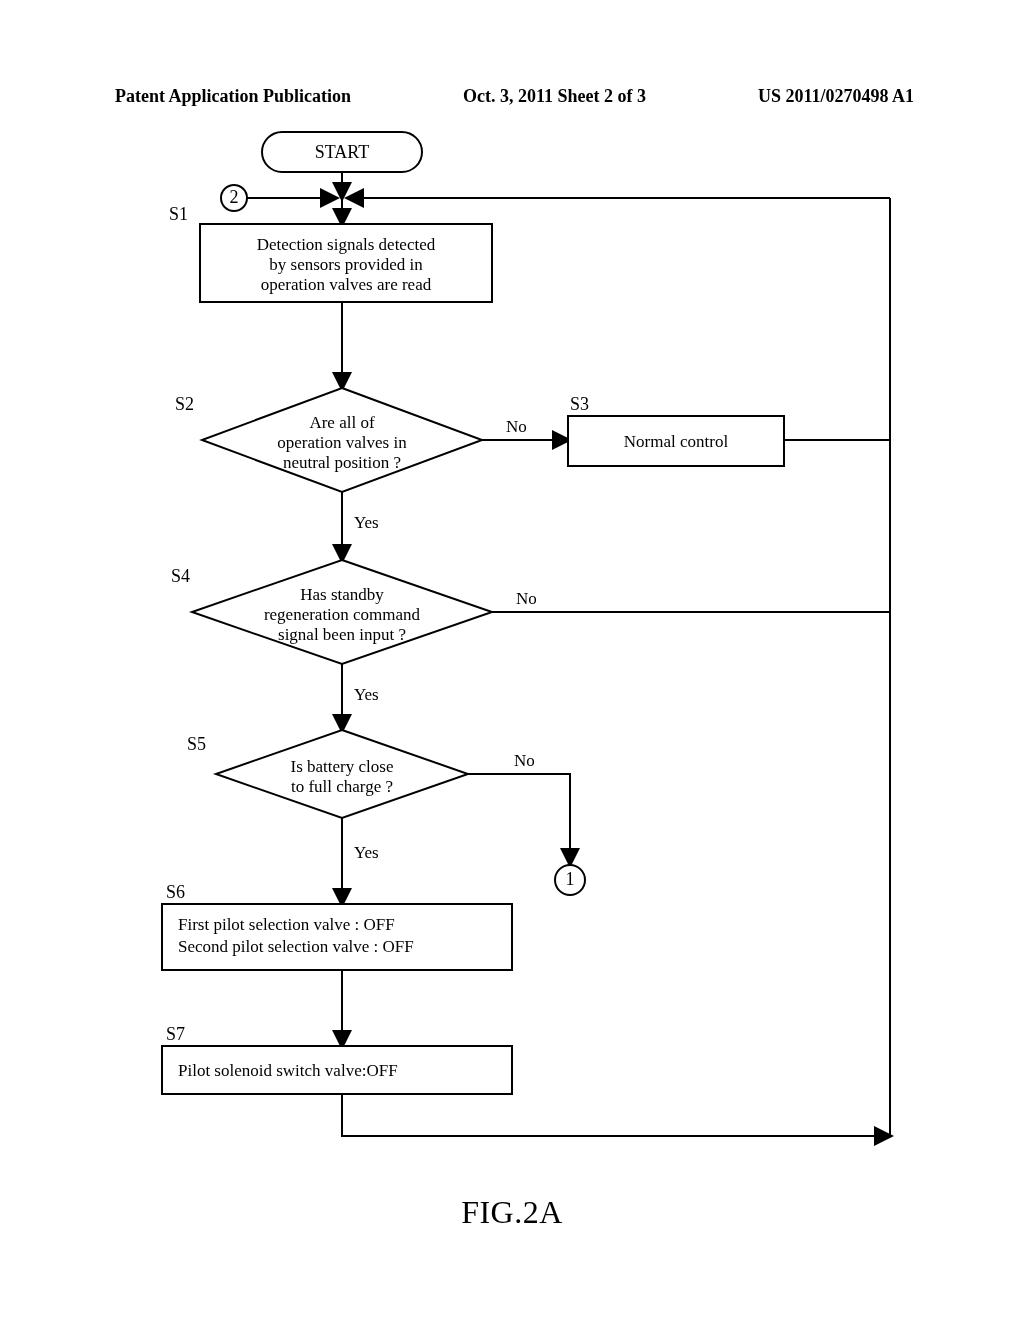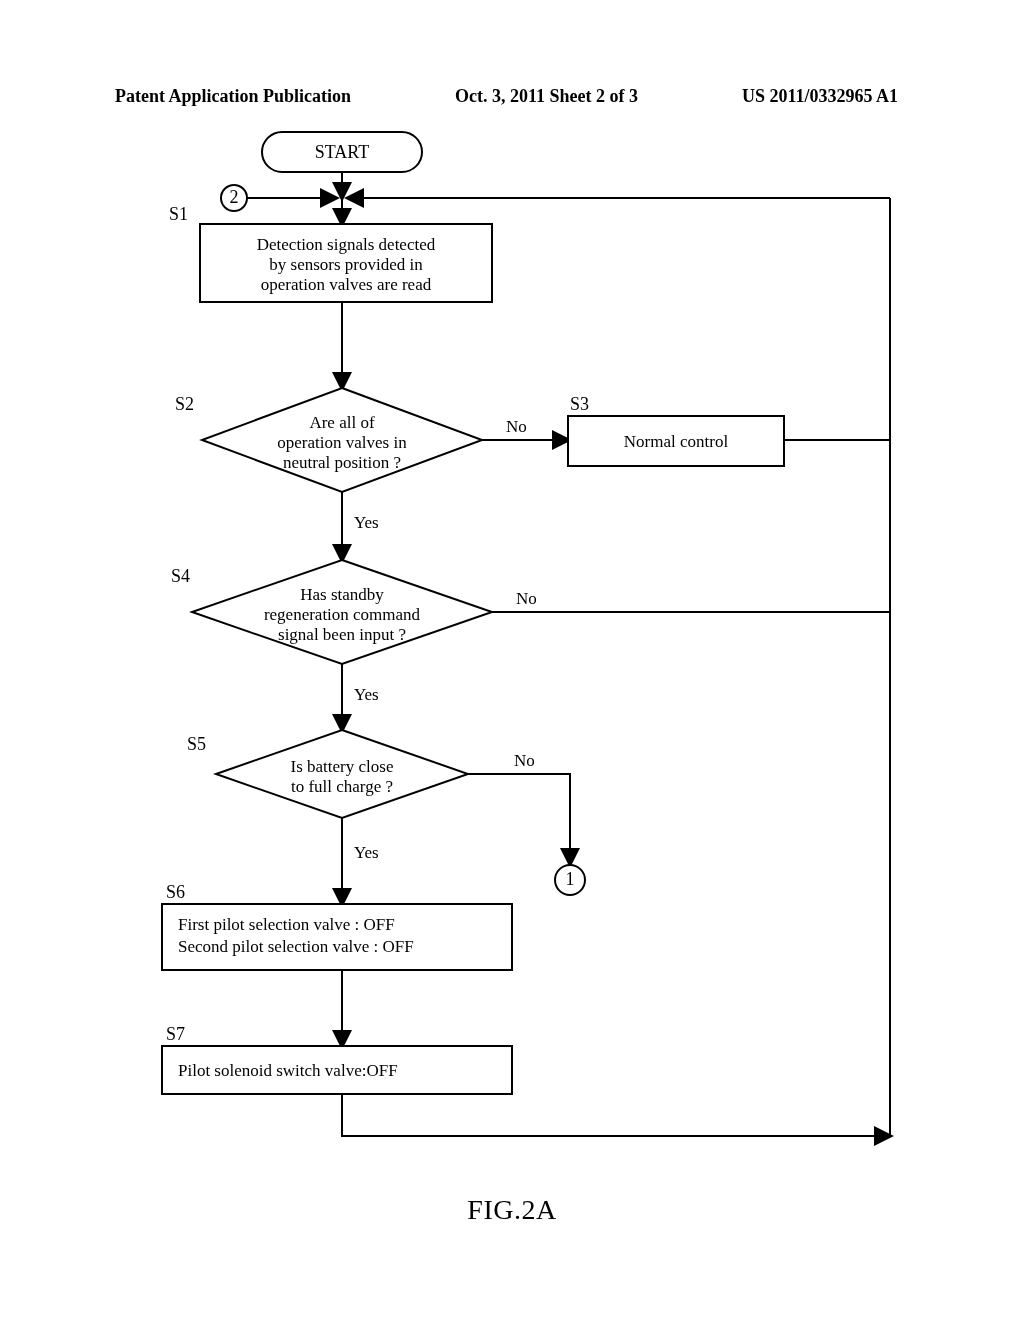--- a/index.html
+++ b/index.html
@@ -10,33 +10,33 @@
     font-family: "Times New Roman", Times, serif;
     width: 1024px;
     height: 1320px;
     position: relative;
     overflow: hidden;
   }
   .header {
     position: absolute;
     top: 86px;
     left: 0;
-    right: 16px;
+    right: 0;
     display: flex;
     justify-content: space-between;
     padding: 0 110px 0 115px;
     font-size: 18px;
     font-weight: bold;
   }
   .figure-title {
     position: absolute;
     left: 0; right: 0;
     top: 1194px;
     text-align: center;
-    font-size: 28px;
+    font-size: 32px;
     letter-spacing: 0.5px;
   }
   
   .chart {
     position: absolute;
     top: 128px;
     left: 130px;
     width: 780px;
     height: 1060px;
   }
@@ -48,21 +48,21 @@
   .centered { text-anchor: middle; dominant-baseline: middle; }
   .line { stroke:#000; stroke-width: 2; fill: none; }
   marker#ah polygon { fill:#000; }
 </style>
 </head>
 <body>
 
 <div class="header">
   <span>Patent Application Publication</span>
   <span>Oct. 3, 2011  Sheet 2 of 3</span>
-  <span>US 2011/0332965 A1</span>
+  <span>US 2011/0270498 A1</span>
 </div>
 
 <div class="chart">
 <svg width="780" height="1060" viewBox="0 0 780 1060">
   <defs>
     <marker id="ah" markerWidth="10" markerHeight="10" refX="8" refY="5" orient="auto">
       <polygon points="0,0 10,5 0,10"></polygon>
     </marker>
   </defs>
 

